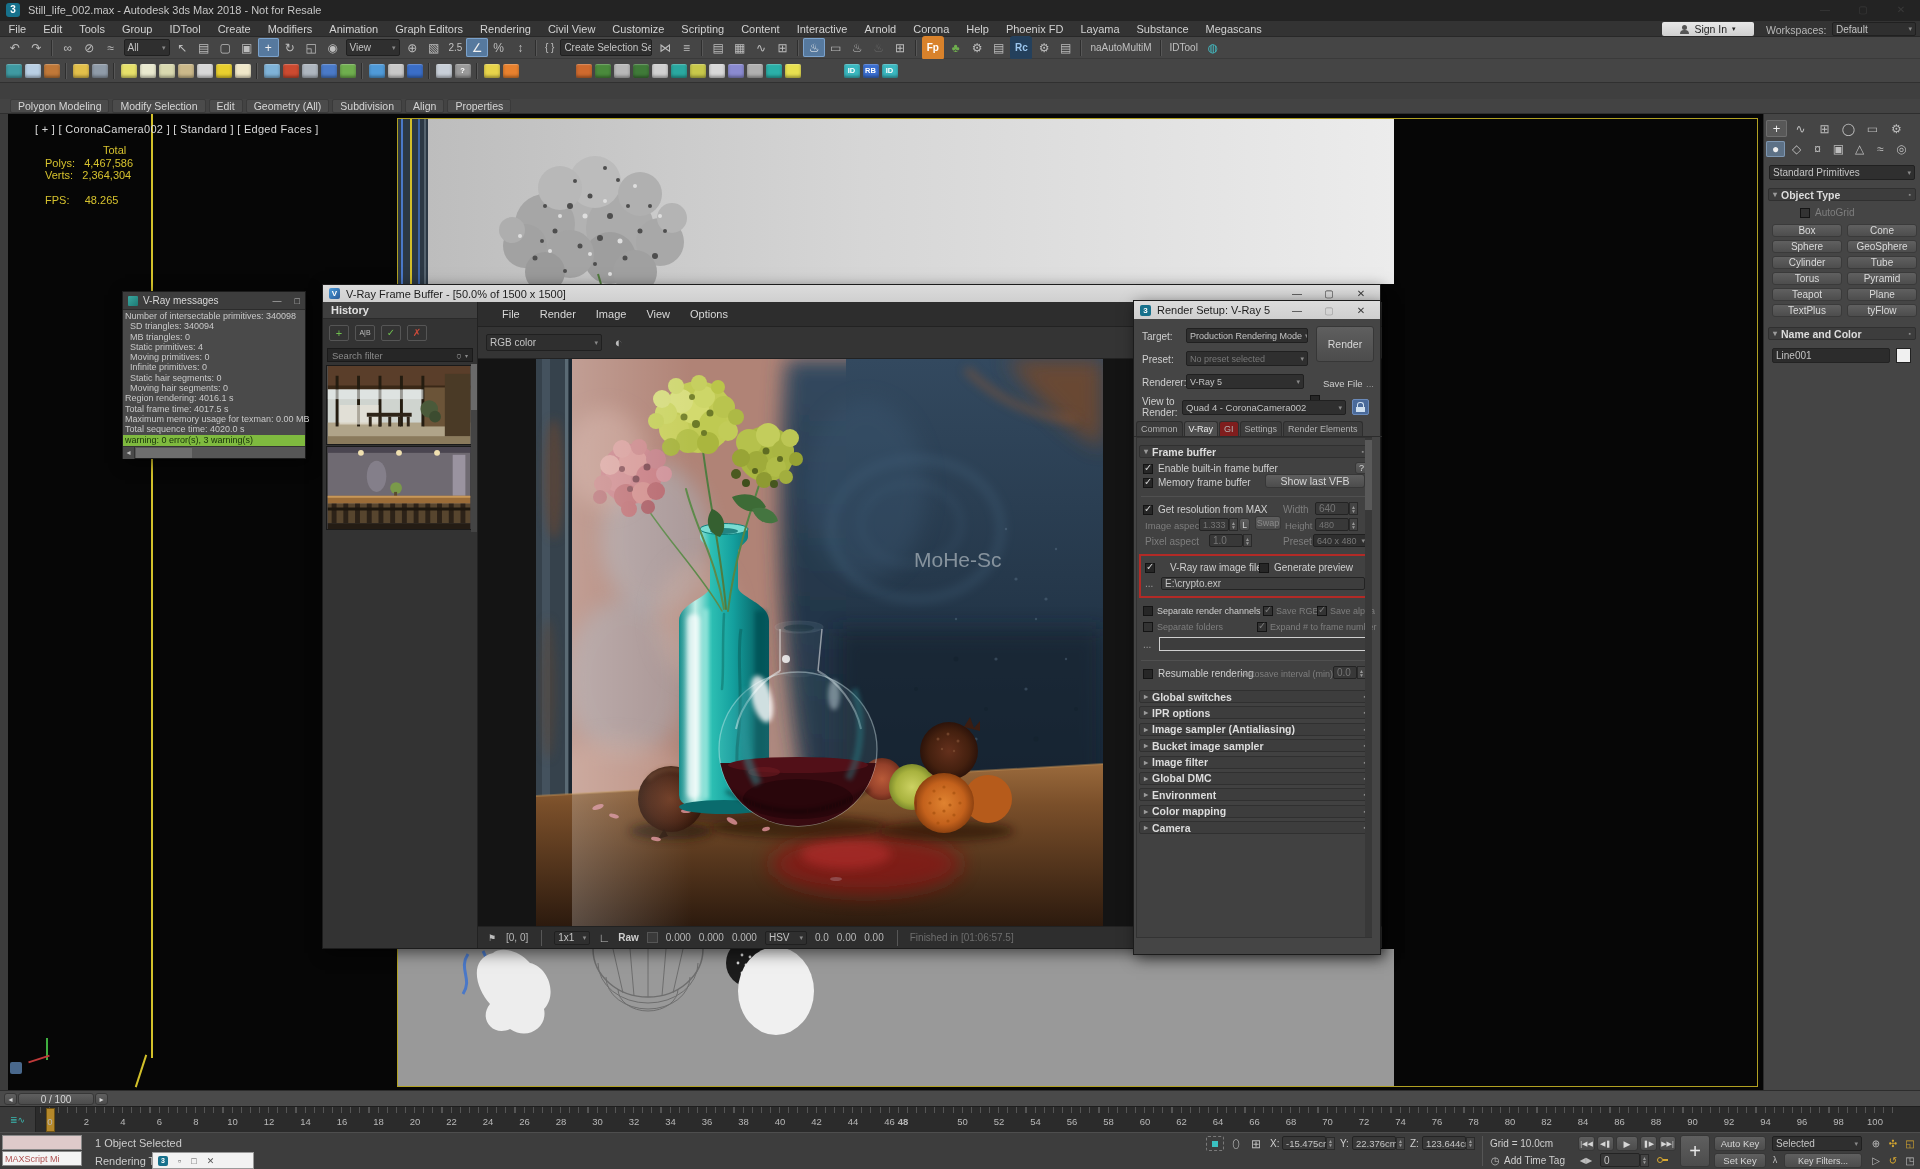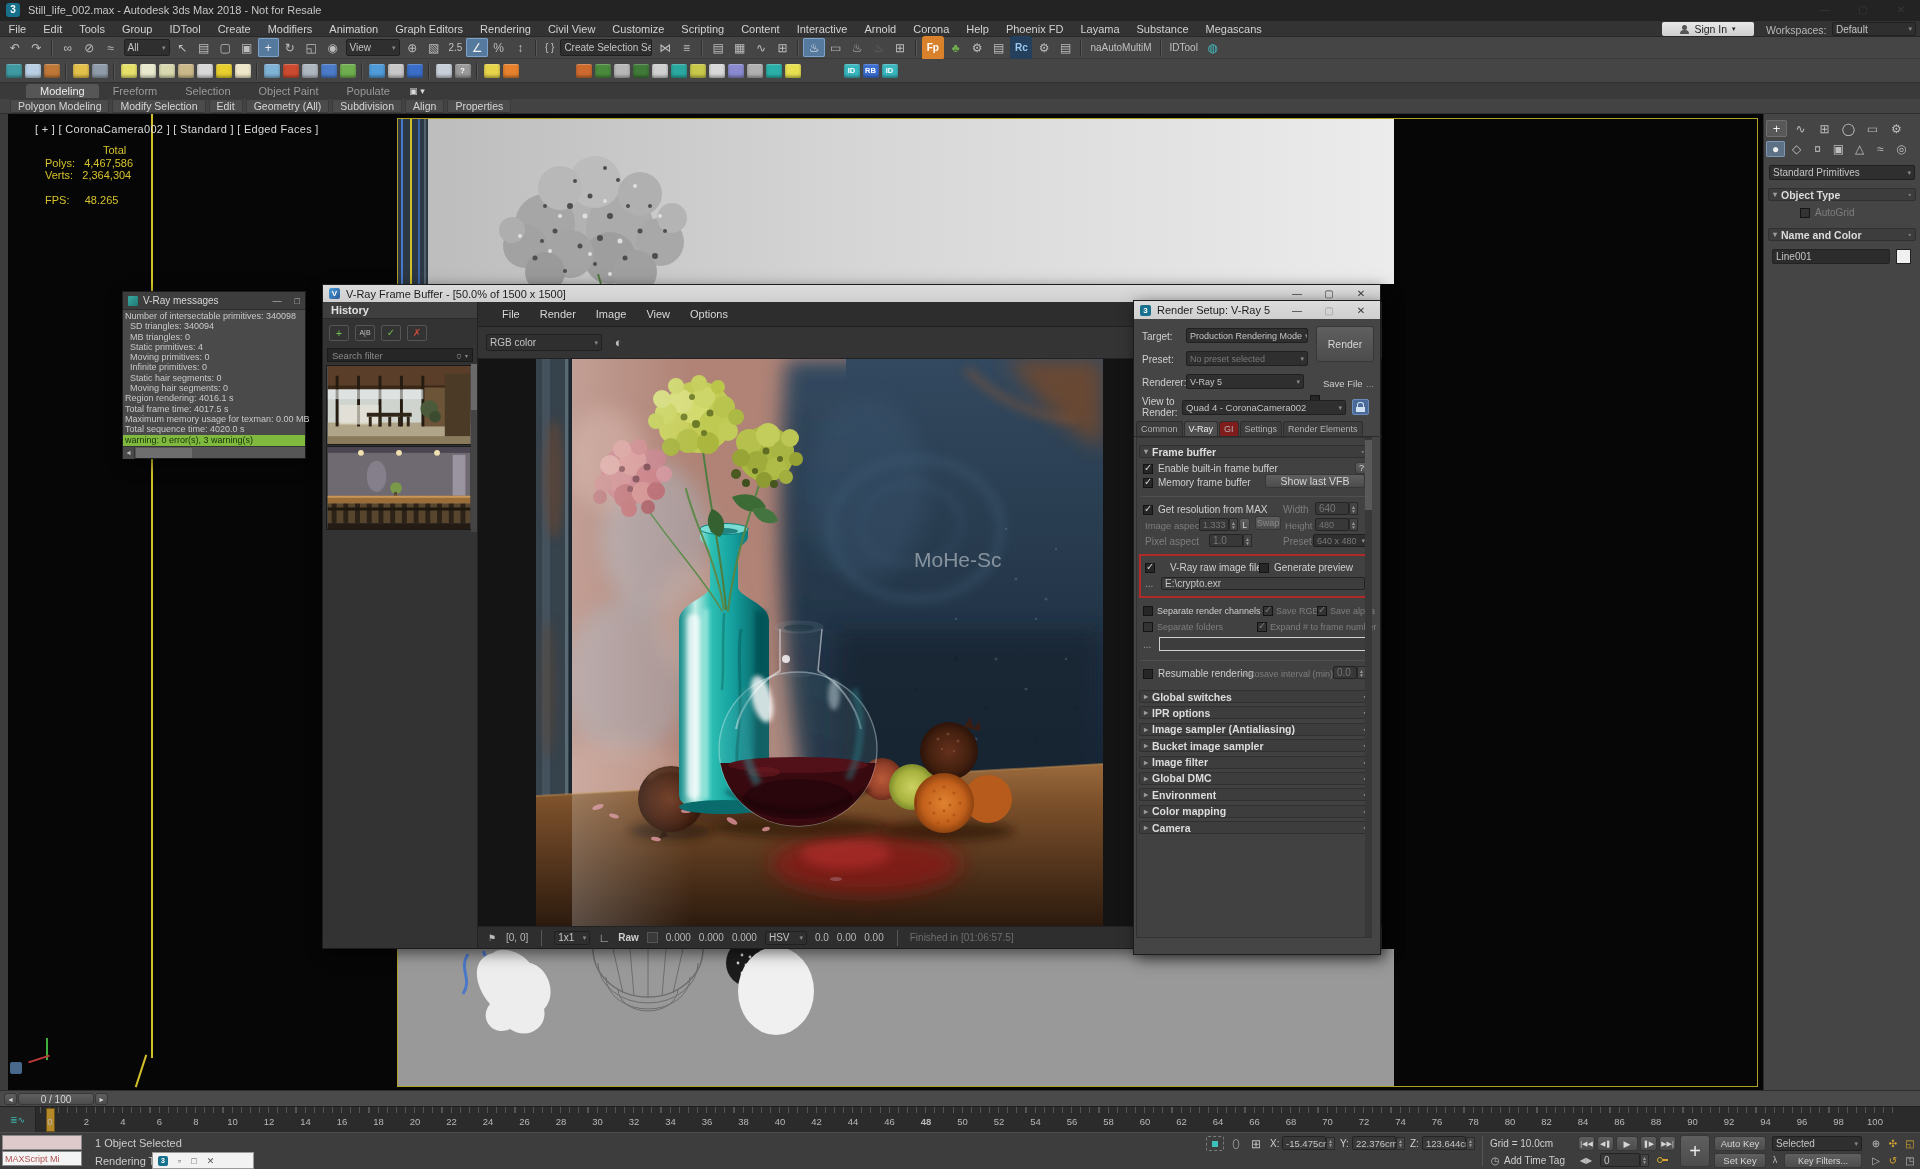--- a/index.html
+++ b/index.html
@@ -196,30 +196,20 @@
       <span class="cico" style="background: rgb(138, 138, 208);"></span>
       <span class="cico" style="background: rgb(176, 176, 176);"></span>
       <span class="cico" style="background: rgb(42, 176, 168);"></span>
       <span class="cico" style="background: rgb(232, 224, 80);"></span>
       <span style="flex: 0 0 auto; width: 40px;"></span>
       <span class="cico" style="background: rgb(58, 184, 192);">ID</span>
       <span class="cico" style="background: rgb(58, 110, 208);">RB</span>
       <span class="cico" style="background: rgb(58, 184, 192);">ID</span>
     </div>
 
-  <div class="abs flex" style="left:0;top:83px;width:1920px;height:16px;background:#3a3a3a">
-    <div id="rtabs" class="flex" style="height:16px;padding-left:26px">
-        <span style="padding: 1px 14px; font-size: 11px; background: rgb(86, 86, 86); color: rgb(236, 236, 236); border-radius: 3px 3px 0px 0px;">Modeling</span>
-        <span style="padding: 1px 14px; font-size: 11px; color: rgb(154, 154, 154);">Freeform</span>
-        <span style="padding: 1px 14px; font-size: 11px; color: rgb(154, 154, 154);">Selection</span>
-        <span style="padding: 1px 14px; font-size: 11px; color: rgb(154, 154, 154);">Object Paint</span>
-        <span style="padding: 1px 14px; font-size: 11px; color: rgb(154, 154, 154);">Populate</span>
-      </div>
-    <span class="ico" style="width:26px;height:14px;font-size:9px;color:#d8d8d8">▣ ▾</span>
-  </div>
   <div id="rsubs" class="abs flex" style="left:0;top:99px;width:1920px;height:15px;background:#434343;border-bottom:1px solid #2e2e2e;gap:3px;padding-left:10px">
       <span style="background: rgb(75, 75, 75); border: 1px solid rgb(58, 58, 58); border-radius: 2px; padding: 0px 7px; font-size: 10.5px; color: rgb(213, 213, 213); line-height: 12px;">Polygon Modeling</span>
       <span style="background: rgb(75, 75, 75); border: 1px solid rgb(58, 58, 58); border-radius: 2px; padding: 0px 7px; font-size: 10.5px; color: rgb(213, 213, 213); line-height: 12px;">Modify Selection</span>
       <span style="background: rgb(75, 75, 75); border: 1px solid rgb(58, 58, 58); border-radius: 2px; padding: 0px 7px; font-size: 10.5px; color: rgb(213, 213, 213); line-height: 12px;">Edit</span>
       <span style="background: rgb(75, 75, 75); border: 1px solid rgb(58, 58, 58); border-radius: 2px; padding: 0px 7px; font-size: 10.5px; color: rgb(213, 213, 213); line-height: 12px;">Geometry (All)</span>
       <span style="background: rgb(75, 75, 75); border: 1px solid rgb(58, 58, 58); border-radius: 2px; padding: 0px 7px; font-size: 10.5px; color: rgb(213, 213, 213); line-height: 12px;">Subdivision</span>
       <span style="background: rgb(75, 75, 75); border: 1px solid rgb(58, 58, 58); border-radius: 2px; padding: 0px 7px; font-size: 10.5px; color: rgb(213, 213, 213); line-height: 12px;">Align</span>
       <span style="background: rgb(75, 75, 75); border: 1px solid rgb(58, 58, 58); border-radius: 2px; padding: 0px 7px; font-size: 10.5px; color: rgb(213, 213, 213); line-height: 12px;">Properties</span>
     </div>
 
@@ -360,20 +350,34 @@
       </div>
     <div class="roll" style="margin:8px 4px 0 4px">
         <span class="rar">▾</span>
         <span>Object Type</span>
         <span class="rsq">▪</span>
       </div>
     <div class="flex" style="margin:6px 0 0 36px;gap:5px">
         <span class="cb g"></span>
         <span class="lab g">AutoGrid</span>
       </div>
+    <div id="ot-grid" style="display:grid;grid-template-columns:70px 70px;gap:3px 5px;margin:6px 0 0 8px">
+        <div class="otbtn">Box</div>
+        <div class="otbtn">Cone</div>
+        <div class="otbtn">Sphere</div>
+        <div class="otbtn">GeoSphere</div>
+        <div class="otbtn">Cylinder</div>
+        <div class="otbtn">Tube</div>
+        <div class="otbtn">Torus</div>
+        <div class="otbtn">Pyramid</div>
+        <div class="otbtn">Teapot</div>
+        <div class="otbtn">Plane</div>
+        <div class="otbtn">TextPlus</div>
+        <div class="otbtn">tyFlow</div>
+      </div>
     <div class="roll" style="margin:10px 4px 0 4px">
         <span class="rar">▾</span>
         <span>Name and Color</span>
         <span class="rsq">▪</span>
       </div>
     <div class="flex" style="margin:8px 0 0 8px;gap:6px">
       <div class="vbox" style="width:118px;height:15px;background:#2c2c2c">
           <span>Line001</span>
         </div>
       <div style="width:15px;height:15px;background:#f0f0f0;border:1px solid #222"></div>
@@ -409,21 +413,21 @@
       <span class="rlab" style="left: 561px;">28</span>
       <span class="rlab" style="left: 597.5px;">30</span>
       <span class="rlab" style="left: 634px;">32</span>
       <span class="rlab" style="left: 670.5px;">34</span>
       <span class="rlab" style="left: 707px;">36</span>
       <span class="rlab" style="left: 743.5px;">38</span>
       <span class="rlab" style="left: 780px;">40</span>
       <span class="rlab" style="left: 816.5px;">42</span>
       <span class="rlab" style="left: 853px;">44</span>
       <span class="rlab" style="left: 889.5px;">46</span>
-      <span class="rlab" style="left: 926px; font-weight: bold;">48</span>
+      <span class="rlab" style="left: 903px; font-weight: bold;">48</span>
       <span class="rlab" style="left: 962.5px;">50</span>
       <span class="rlab" style="left: 999px;">52</span>
       <span class="rlab" style="left: 1035.5px;">54</span>
       <span class="rlab" style="left: 1072px;">56</span>
       <span class="rlab" style="left: 1108.5px;">58</span>
       <span class="rlab" style="left: 1145px;">60</span>
       <span class="rlab" style="left: 1181.5px;">62</span>
       <span class="rlab" style="left: 1218px;">64</span>
       <span class="rlab" style="left: 1254.5px;">66</span>
       <span class="rlab" style="left: 1291px;">68</span>

